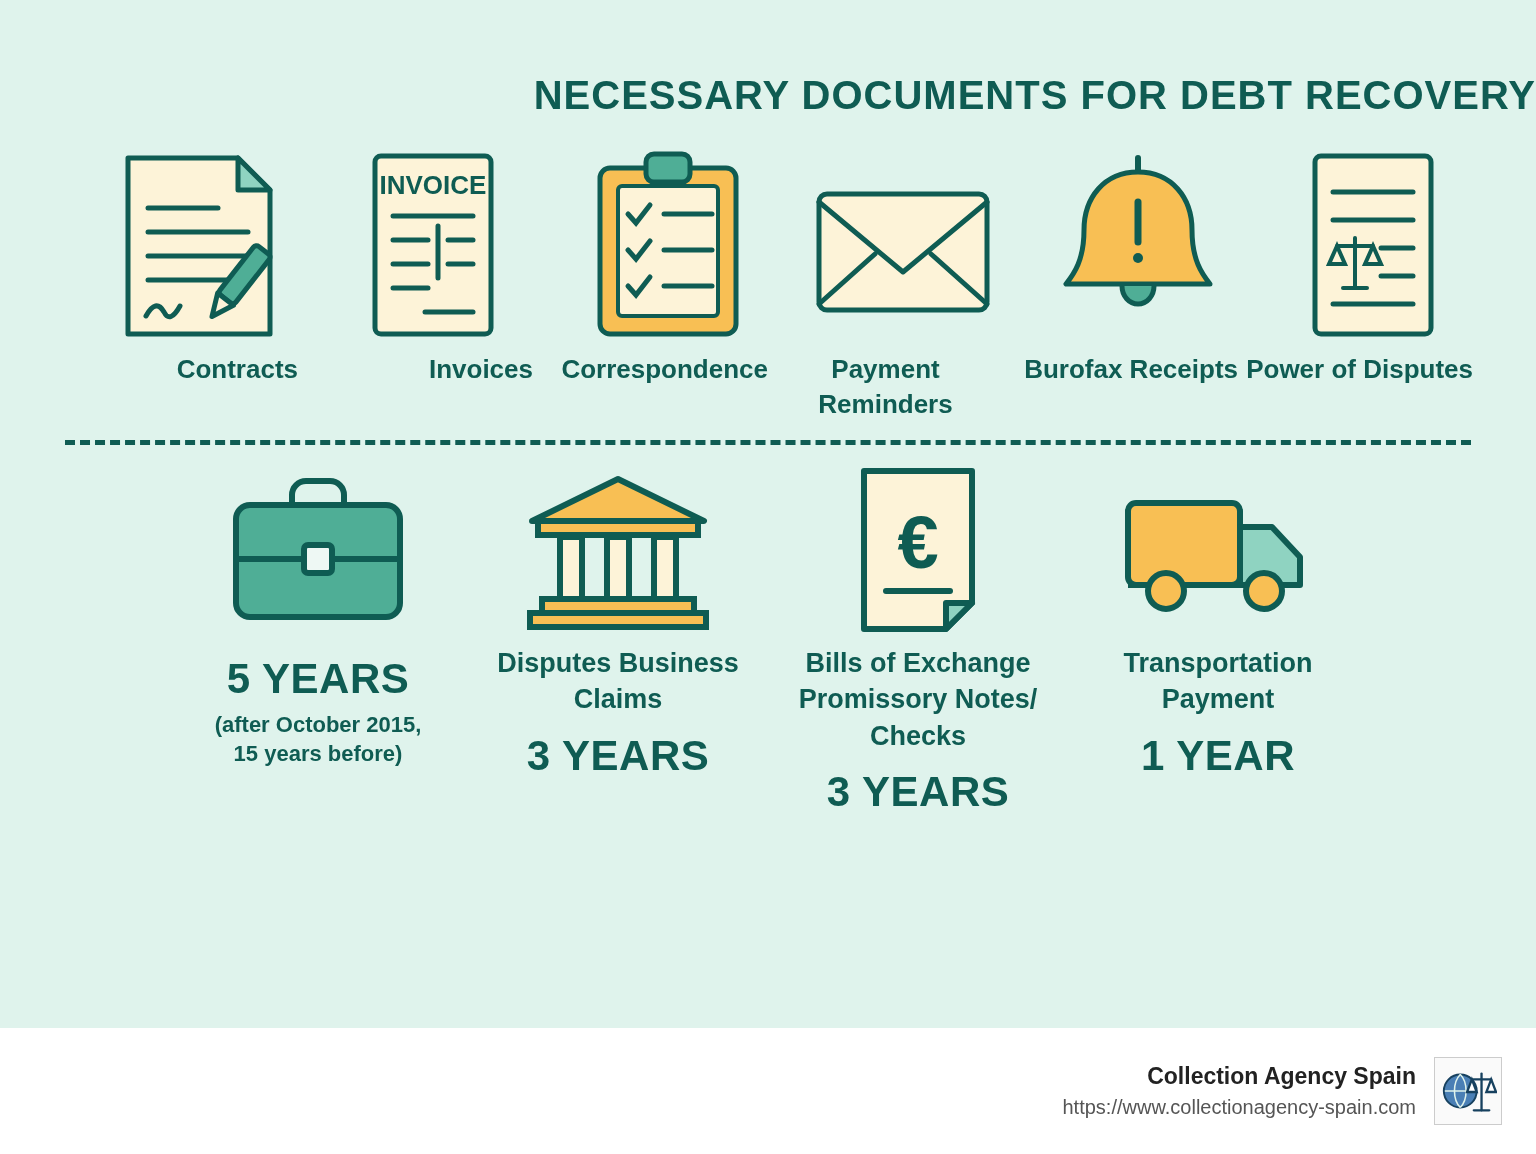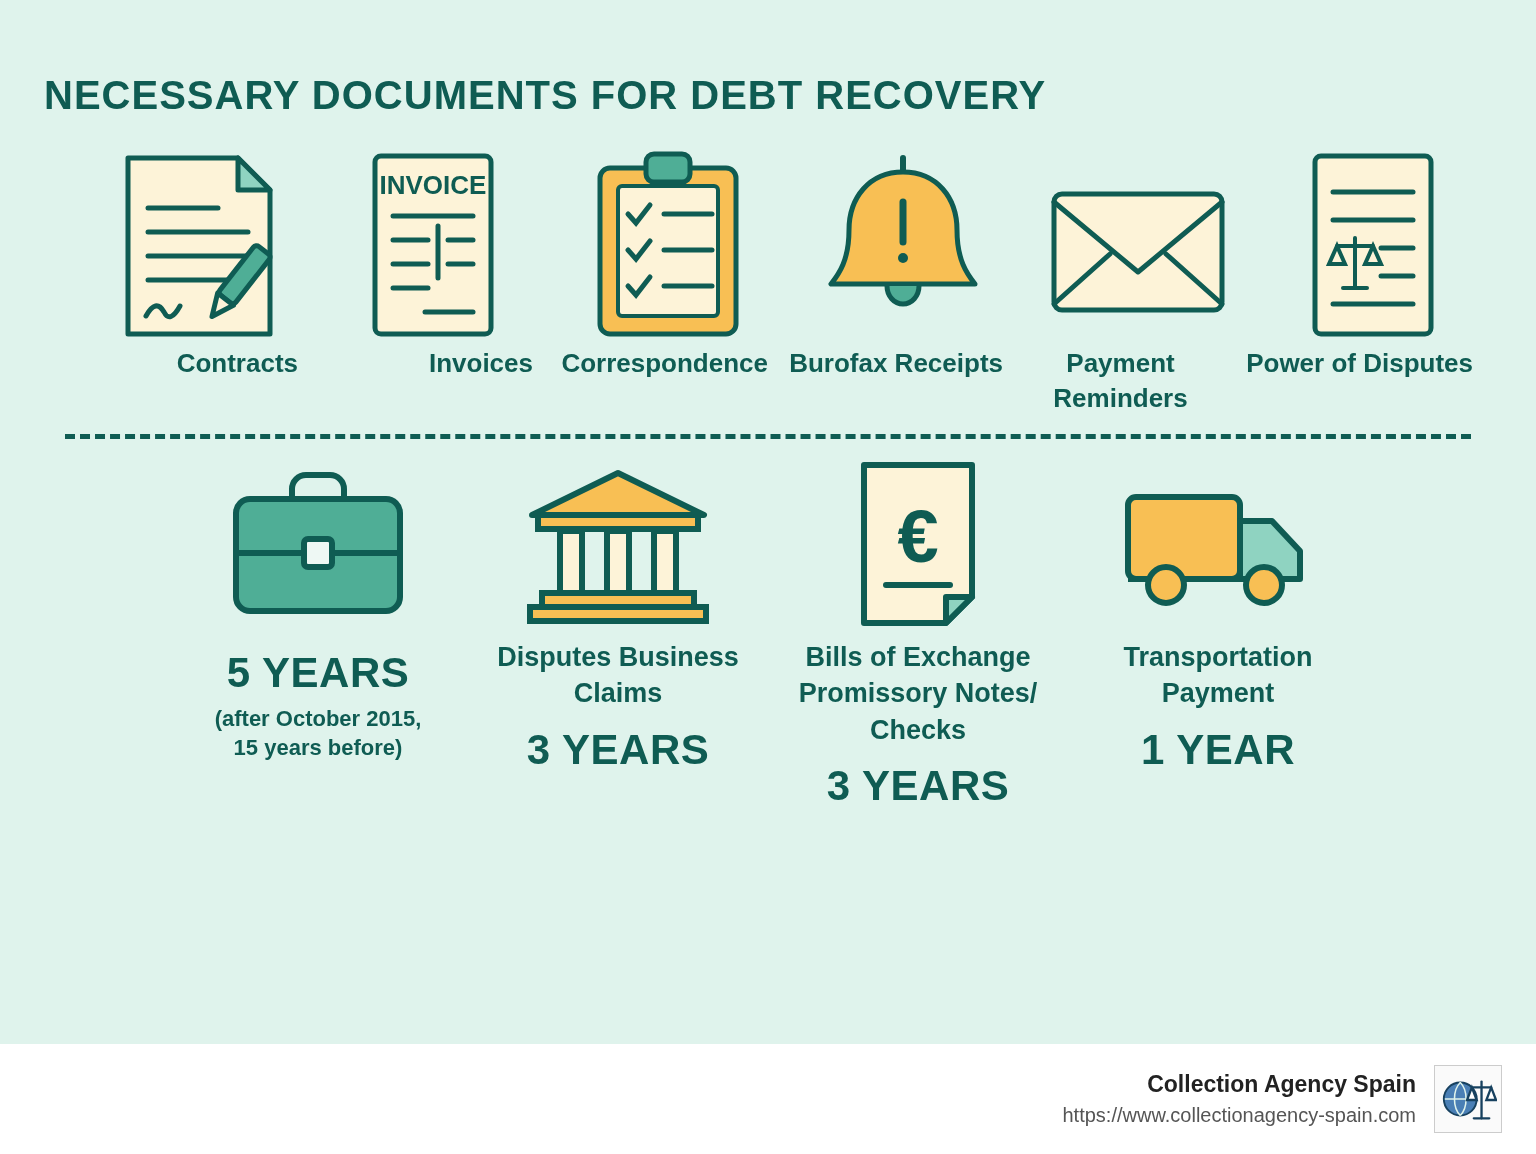--- a/index.html
+++ b/index.html
@@ -19,25 +19,24 @@
     height: 1154px;
     background: #dff3ec;
     display: flex;
     flex-direction: column;
   }
   .main-area {
     flex: 1 1 auto;
     padding: 0;
   }
   .section-title {
-    text-align: left;
+    text-align: right;
     color: #0f5c53;
     font-weight: bold;
     letter-spacing: 0.5px;
-    padding-left: 44px;
   }
   #title-documents {
     font-size: 40px;
     padding-top: 46px;
     letter-spacing: 1px;
   }
   #title-limitations {
     font-size: 40px;
     padding-top: 8px;
     letter-spacing: 1px;
@@ -56,21 +55,21 @@
     flex-direction: column;
     align-items: flex-end;
   }
   .doc-icon {
     height: 200px;
     display: flex;
     align-items: center;
     justify-content: center;
   }
   .doc-label {
-    margin-top: 0;
+    margin-top: 6px;
     text-align: center;
     color: #0f5c53;
     font-size: 26px;
     font-weight: bold;
     line-height: 1.35;
   }
   .divider {
     margin: 18px 65px 0 65px;
     border-top: 5px dashed #0f5c53;
     height: 0;
@@ -112,21 +111,21 @@
   }
   .claim-note {
     text-align: center;
     color: #0f5c53;
     font-size: 22px;
     font-weight: bold;
     line-height: 1.3;
     margin-top: 8px;
   }
   .footer {
-    height: 110px;
+    height: 126px;
     background: #ffffff;
     display: flex;
     align-items: center;
     justify-content: flex-end;
     padding-right: 34px;
     box-sizing: border-box;
   }
   .footer-text {
     text-align: right;
     margin-right: 18px;
@@ -219,40 +218,40 @@
               <line x1="96" y1="140" x2="144" y2="140"></line>
             </g>
           </svg>
         </div>
         <div class="doc-label">Correspondence</div>
       </div>
 
       <div class="doc-item">
         <div class="doc-icon">
           <svg width="200" height="200" viewBox="0 0 200 200">
+            <rect x="16" y="48" width="168" height="116" rx="8" fill="#fdf3d8" stroke="#0f5c53" stroke-width="5"></rect>
+            <path d="M16 56 L100 126 L184 56" fill="none" stroke="#0f5c53" stroke-width="5" stroke-linejoin="round" stroke-linecap="round"></path>
+            <path d="M16 158 L72 108" fill="none" stroke="#0f5c53" stroke-width="5" stroke-linecap="round"></path>
+            <path d="M184 158 L128 108" fill="none" stroke="#0f5c53" stroke-width="5" stroke-linecap="round"></path>
+          </svg>
+        </div>
+        <div class="doc-label">Payment Reminders</div>
+      </div>
+
+      <div class="doc-item">
+        <div class="doc-icon">
+          <svg width="200" height="200" viewBox="0 0 200 200">
             <line x1="100" y1="12" x2="100" y2="30" stroke="#0f5c53" stroke-width="6" stroke-linecap="round"></line>
             <path d="M100 26 c-34 0 -54 26 -54 58 c0 30 -10 44 -18 54 h144 c-8 -10 -18 -24 -18 -54 c0 -32 -20 -58 -54 -58 Z" fill="#f8bf54" stroke="#0f5c53" stroke-width="5" stroke-linejoin="round"></path>
             <path d="M84 140 a16 18 0 0 0 32 0" fill="#4fae96" stroke="#0f5c53" stroke-width="5"></path>
             <line x1="100" y1="56" x2="100" y2="96" stroke="#0f5c53" stroke-width="7" stroke-linecap="round"></line>
             <circle cx="100" cy="112" r="5" fill="#0f5c53"></circle>
           </svg>
         </div>
         <div class="doc-label">Burofax Receipts</div>
-      </div>
-
-      <div class="doc-item">
-        <div class="doc-icon">
-          <svg width="200" height="200" viewBox="0 0 200 200">
-            <rect x="16" y="48" width="168" height="116" rx="8" fill="#fdf3d8" stroke="#0f5c53" stroke-width="5"></rect>
-            <path d="M16 56 L100 126 L184 56" fill="none" stroke="#0f5c53" stroke-width="5" stroke-linejoin="round" stroke-linecap="round"></path>
-            <path d="M16 158 L72 108" fill="none" stroke="#0f5c53" stroke-width="5" stroke-linecap="round"></path>
-            <path d="M184 158 L128 108" fill="none" stroke="#0f5c53" stroke-width="5" stroke-linecap="round"></path>
-          </svg>
-        </div>
-        <div class="doc-label">Payment Reminders</div>
       </div>
 
       <div class="doc-item">
         <div class="doc-icon">
           <svg width="200" height="200" viewBox="0 0 200 200">
             <rect x="42" y="10" width="116" height="178" rx="6" fill="#fdf3d8" stroke="#0f5c53" stroke-width="5"></rect>
             <g stroke="#0f5c53" stroke-width="5" stroke-linecap="round">
               <line x1="60" y1="46" x2="140" y2="46"></line>
               <line x1="60" y1="74" x2="140" y2="74"></line>
               <line x1="108" y1="102" x2="140" y2="102"></line>

